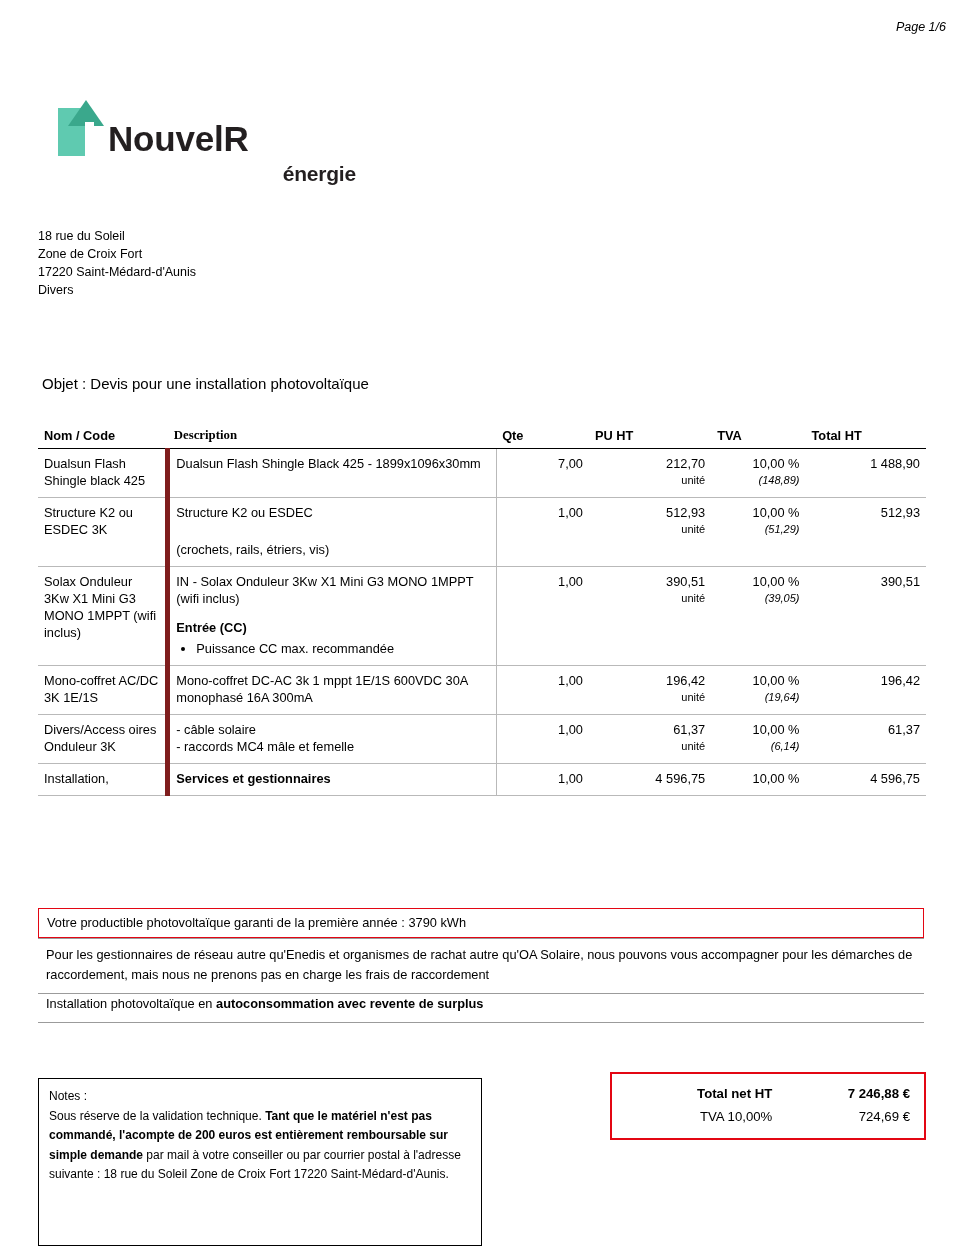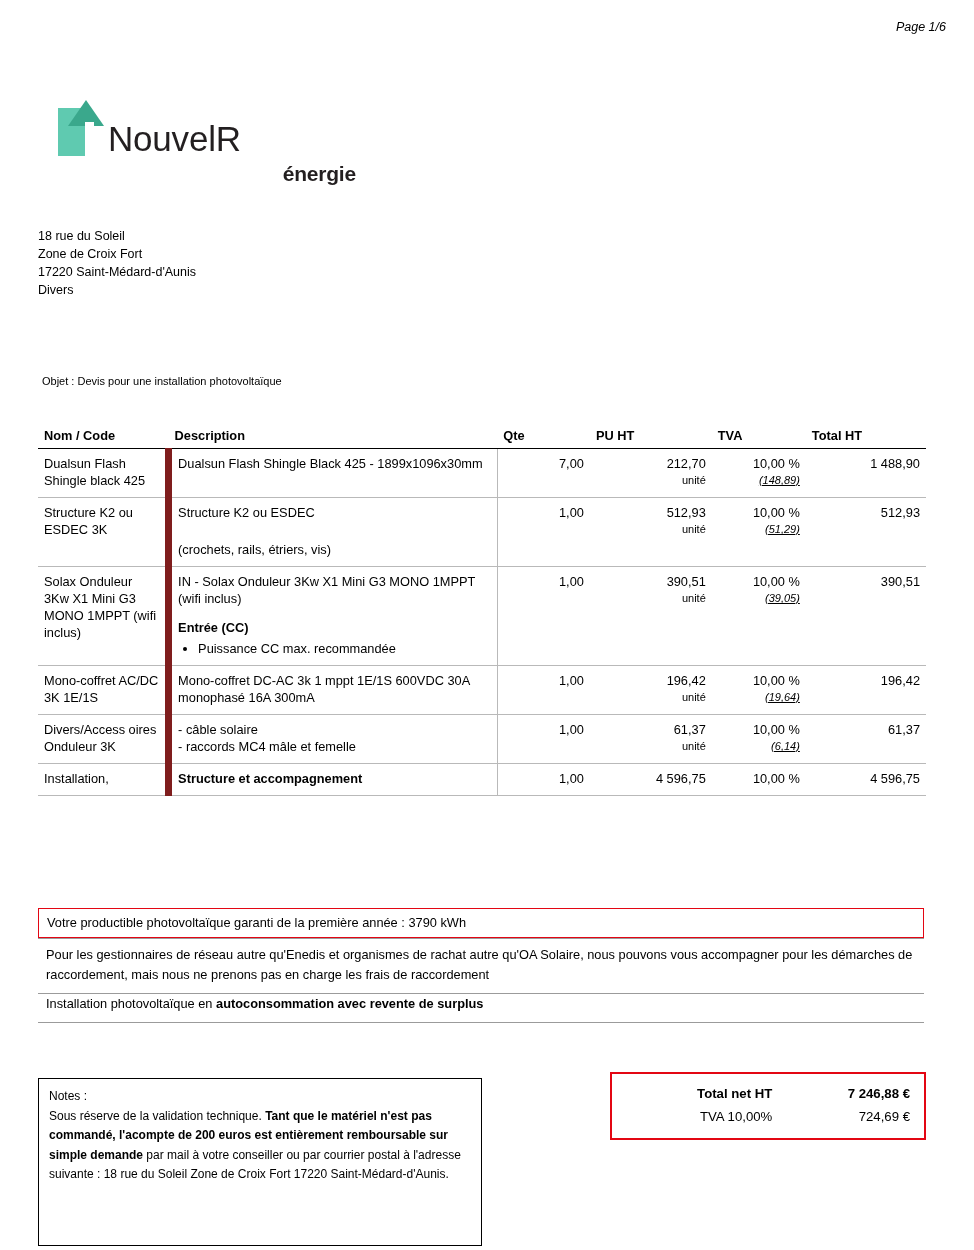--- a/index.html
+++ b/index.html
@@ -68,21 +68,21 @@
   .logo-mark .shape-c {
     position: absolute;
     left: 27px;
     top: 22px;
     width: 9px;
     height: 34px;
     background: #ffffff;
   }
   .logo-text {
     font-size: 35px;
-    font-weight: normal;
+    font-weight: bold;
     letter-spacing: -0.2px;
     line-height: 1;
     color: #231f20;
     padding-bottom: 2px;
   }
   .logo-sub {
     text-align: right;
     font-size: 21px;
     font-weight: bold;
     color: #231f20;
@@ -95,21 +95,21 @@
     position: absolute;
     left: 38px;
     top: 227px;
     font-size: 12.5px;
     line-height: 18px;
   }
   .subject {
     position: absolute;
     left: 42px;
     top: 375px;
-    font-size: 11px;
+    font-size: 15px;
   }
   
   .items {
     position: absolute;
     left: 38px;
     top: 428px;
     width: 888px;
     border-collapse: collapse;
     font-size: 12.8px;
   }
@@ -121,37 +121,36 @@
     vertical-align: bottom;
     font-size: 12.8px;
   }
   .items td {
     padding: 6px 6px 8px 6px;
     vertical-align: top;
     border-bottom: 1px solid #b9b9b9;
     line-height: 17px;
   }
   .col-name   { width: 120px; }
-  .col-desc   { width: 342px; border-left: 7px solid #7f1d1d; border-right: 1px solid #b9b9b9;}
-  .items th.col-desc { border-left: none; border-right: none; }
+  .col-desc   { width: 342px; border-left: 5px solid #7f1d1d; border-right: 1px solid #b9b9b9;}
+  .items th.col-desc { border-left: none; border-right: none; font-family: Liberation Serif, serif; }
   .col-qte    { width: 88px;  text-align: right; }
   .col-pu     { width: 120px; text-align: right; }
   .col-tva    { width: 88px;  text-align: right; margin-top: 33px; }
   .col-total  { width: 118px; text-align: right; }
   .unit {
     display: block;
     font-size: 11px;
     text-align: right;
   }
   .tva-sub {
     display: block;
     font-size: 11px;
     font-style: italic;
     text-align: right;
-    text-decoration: underline;
   }
   .desc-bold { font-weight: bold; }
   .desc-list {
     margin: 4px 0 0 0;
     padding-left: 20px;
   }
   .desc-list li { line-height: 17px; }
   
   .hl-row {
     position: absolute;
@@ -341,21 +340,21 @@
         <td class="col-tva">
           <span>10,00 %</span>
           <span class="tva-sub">(6,14)</span>
         </td>
         <td class="col-total">61,37</td>
       </tr>
 
       <tr>
         <td class="col-name">Installation,</td>
         <td class="col-desc">
-          <span class="desc-bold">Structure et accompagnement</span>
+          <span class="desc-bold">Services et gestionnaires</span>
         </td>
         <td class="col-qte">1,00</td>
         <td class="col-pu">
           <span>4 596,75</span>
         </td>
         <td class="col-tva">
           <span>10,00 %</span>
         </td>
         <td class="col-total">4 596,75</td>
       </tr>

